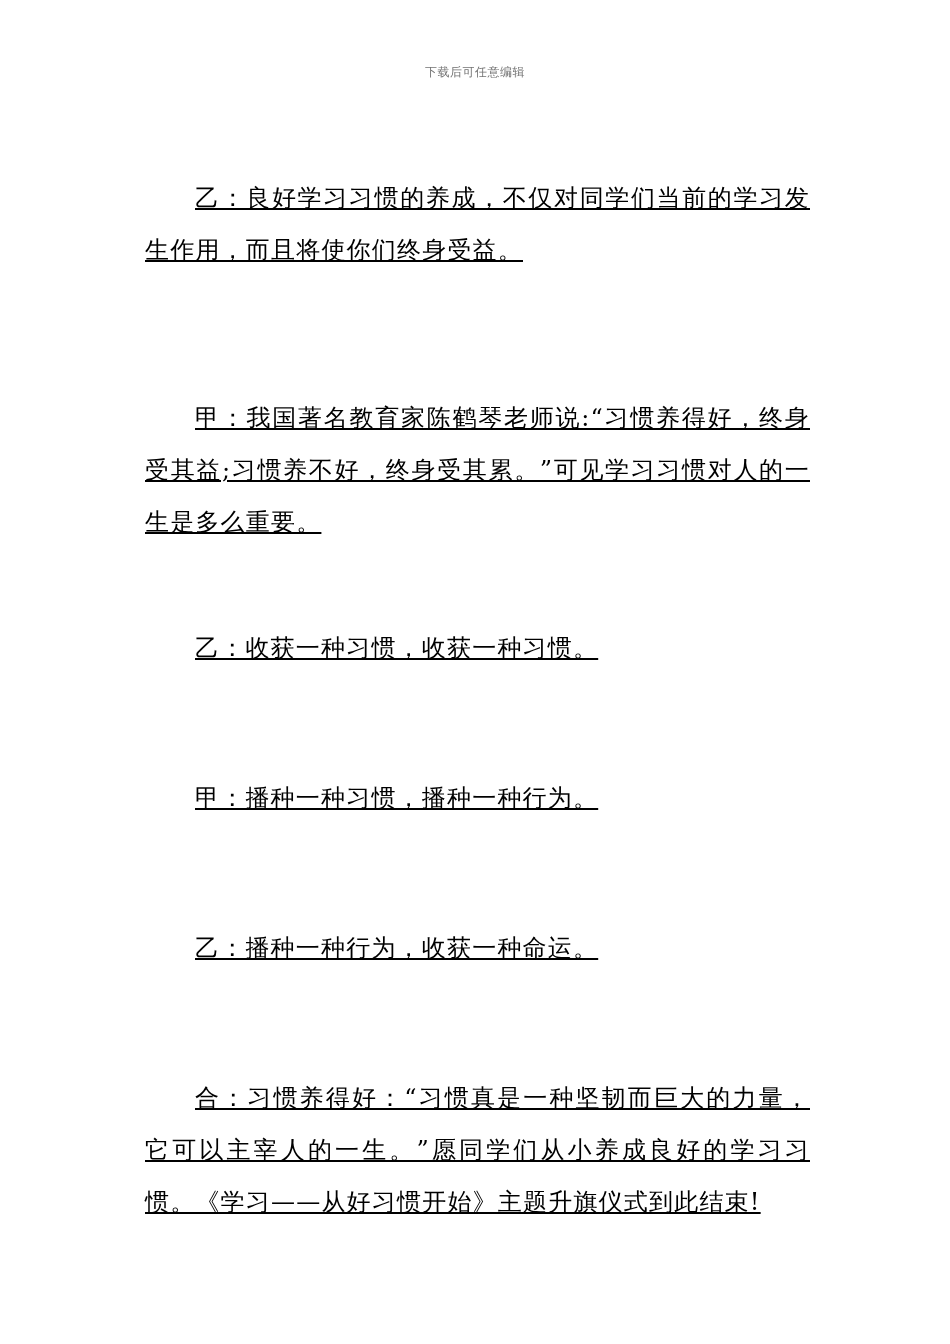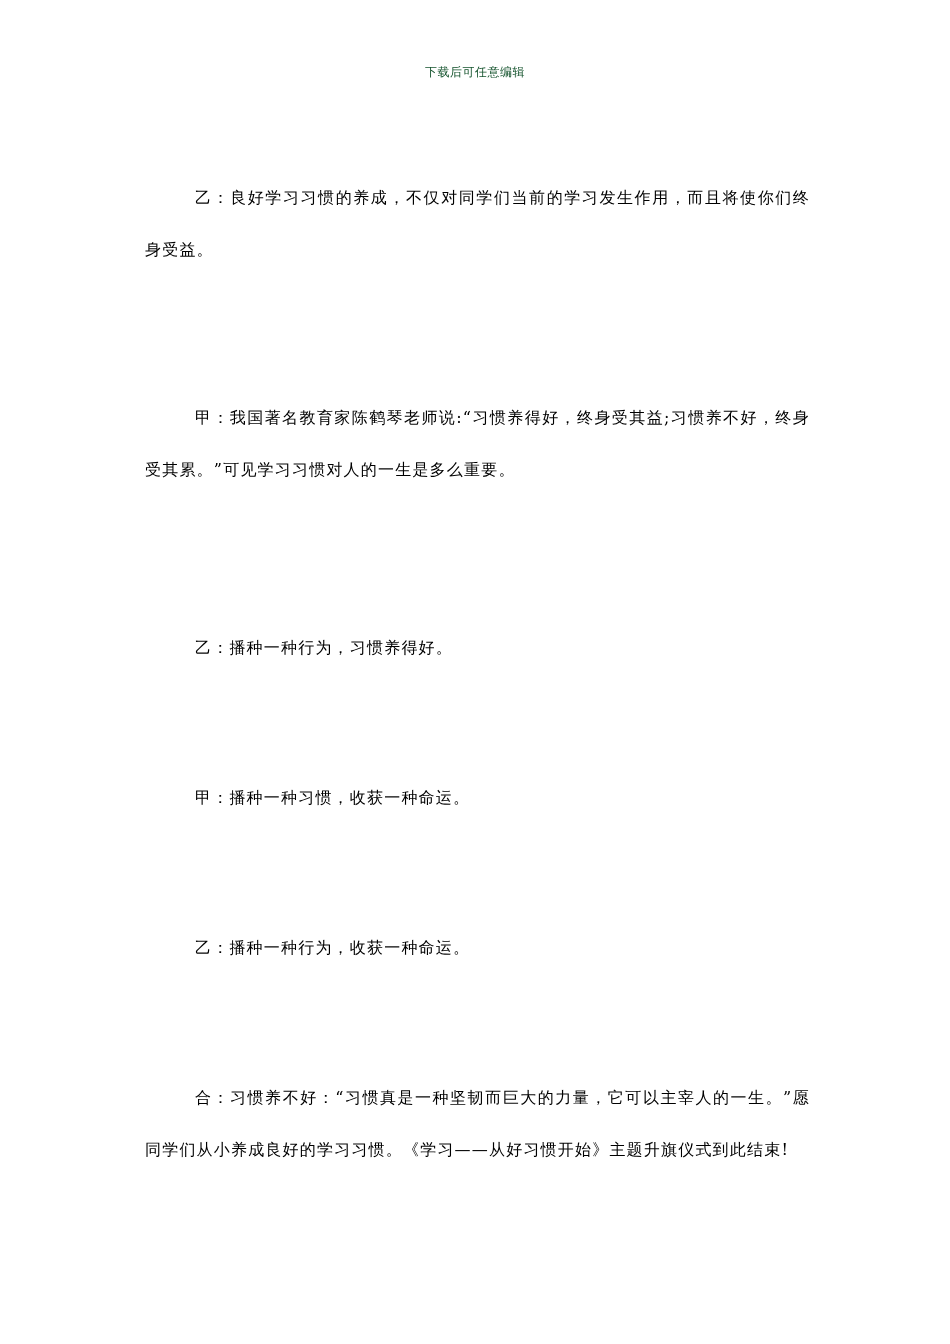--- a/index.html
+++ b/index.html
@@ -15,44 +15,45 @@
       font-family: "DejaVu Serif", "Liberation Serif", serif;
       color: #000000;
     }
     .header {
       position: absolute;
       top: 64px;
       left: 0;
       width: 950px;
       text-align: center;
       font-size: 12px;
-      color: #14532d;
+      color: #737373;
       letter-spacing: 0.5px;
     }
     .para {
       position: absolute;
       left: 145px;
       width: 665px;
-      font-size: 16px;
+      font-size: 24px;
       line-height: 52px;
       letter-spacing: 1.2px;
       text-align: justify;
       text-indent: 50px;
       margin: 0;
+      text-decoration: underline;
     }
     #p1 { top: 172px; }
     #p2 { top: 392px; }
     #p3 { top: 622px; }
     #p4 { top: 772px; }
     #p5 { top: 922px; }
     #p6 { top: 1072px; }
   </style>
 </head>
 <body>
 
 <div class="header">下载后可任意编辑</div>
 
 <p class="para" id="p1">乙：良好学习习惯的养成，不仅对同学们当前的学习发生作用，而且将使你们终身受益。</p>
 <p class="para" id="p2">甲：我国著名教育家陈鹤琴老师说:“习惯养得好，终身受其益;习惯养不好，终身受其累。”可见学习习惯对人的一生是多么重要。</p>
-<p class="para" id="p3">乙：播种一种行为，习惯养得好。</p>
-<p class="para" id="p4">甲：播种一种习惯，收获一种命运。</p>
+<p class="para" id="p3">乙：收获一种习惯，收获一种习惯。</p>
+<p class="para" id="p4">甲：播种一种习惯，播种一种行为。</p>
 <p class="para" id="p5">乙：播种一种行为，收获一种命运。</p>
-<p class="para" id="p6">合：习惯养不好：“习惯真是一种坚韧而巨大的力量，它可以主宰人的一生。”愿同学们从小养成良好的学习习惯。《学习——从好习惯开始》主题升旗仪式到此结束!</p>
+<p class="para" id="p6">合：习惯养得好：“习惯真是一种坚韧而巨大的力量，它可以主宰人的一生。”愿同学们从小养成良好的学习习惯。《学习——从好习惯开始》主题升旗仪式到此结束!</p>
 
 </body></html>

